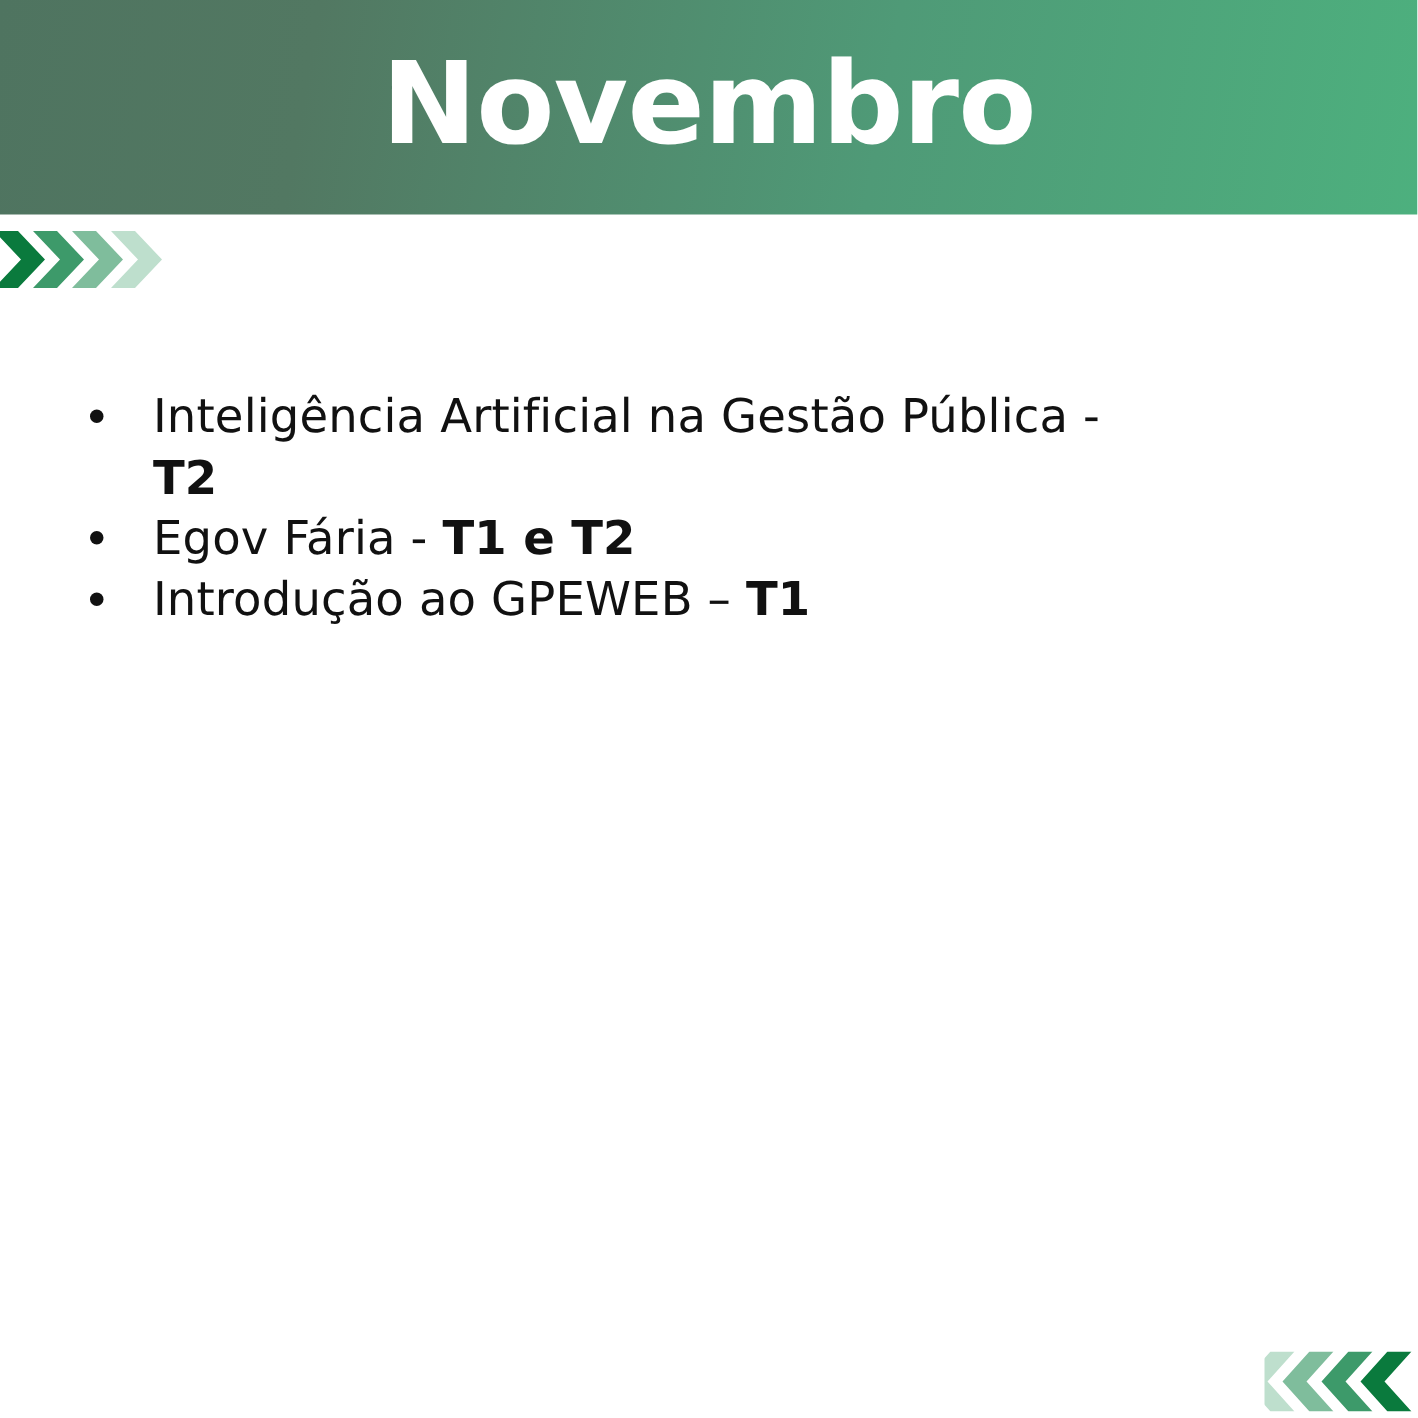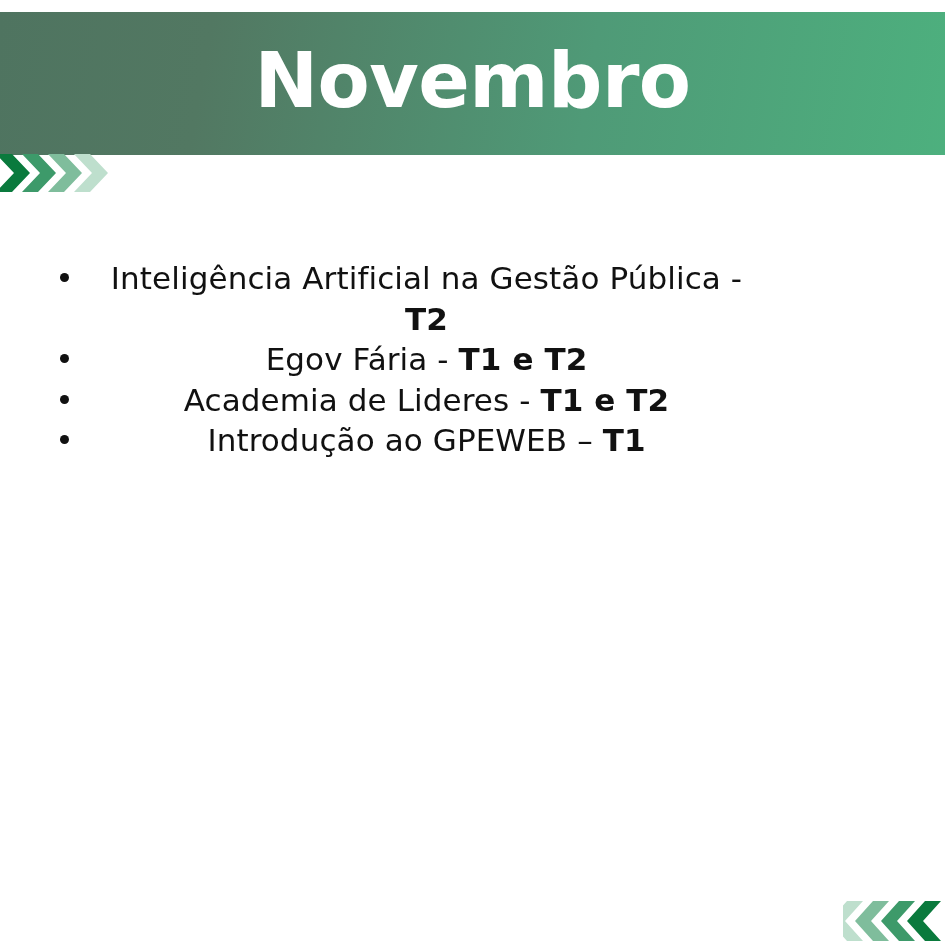--- a/index.html
+++ b/index.html
@@ -12,21 +12,21 @@
     background: #ffffff;
     font-family: "DejaVu Sans", "Liberation Sans", sans-serif;
     overflow: hidden;
     position: relative;
   }
 
   
   .header-banner {
     position: absolute;
     left: 0;
-    top: 12px;
+    top: 0;
     width: 945px;
     height: 143px;
     background: linear-gradient(100deg, #4f7460 0%, #527862 22%, #4f9a77 62%, #4db07e 100%);
     display: flex;
     align-items: center;
     justify-content: center;
   }
   .header-title {
     color: #ffffff;
     font-family: "DejaVu Sans", "Liberation Sans", sans-serif;
@@ -59,21 +59,20 @@
 
   
   .content-list {
     position: absolute;
     left: 0;
     top: 258px;
     width: 751px;
     margin: 0;
     padding: 0;
     list-style: none;
-    text-align: center;
   }
   .list-item {
     position: relative;
     padding-left: 102px;
     margin: 0;
     font-size: 31px;
     line-height: 40.6px;
     color: #111111;
     font-weight: 400;
     letter-spacing: 0.1px;
@@ -113,23 +112,20 @@
     <span class="bullet"></span><span>Inteligência Artificial na Gestão Pública - </span><b>T2</b>
   </li>
 
 
   <li class="list-item">
     <span class="bullet"></span><span>Egov Fária - </span><b>T1 e T2</b>
   </li>
 
 
 
-  <li class="list-item">
-    <span class="bullet"></span><span>Academia de Lideres - </span><b>T1 e T2</b>
-  </li>
 
   <li class="list-item">
     <span class="bullet"></span><span>Introdução ao GPEWEB – </span><b>T1</b>
   </li>
 
 
 
 
 </ul>
 

